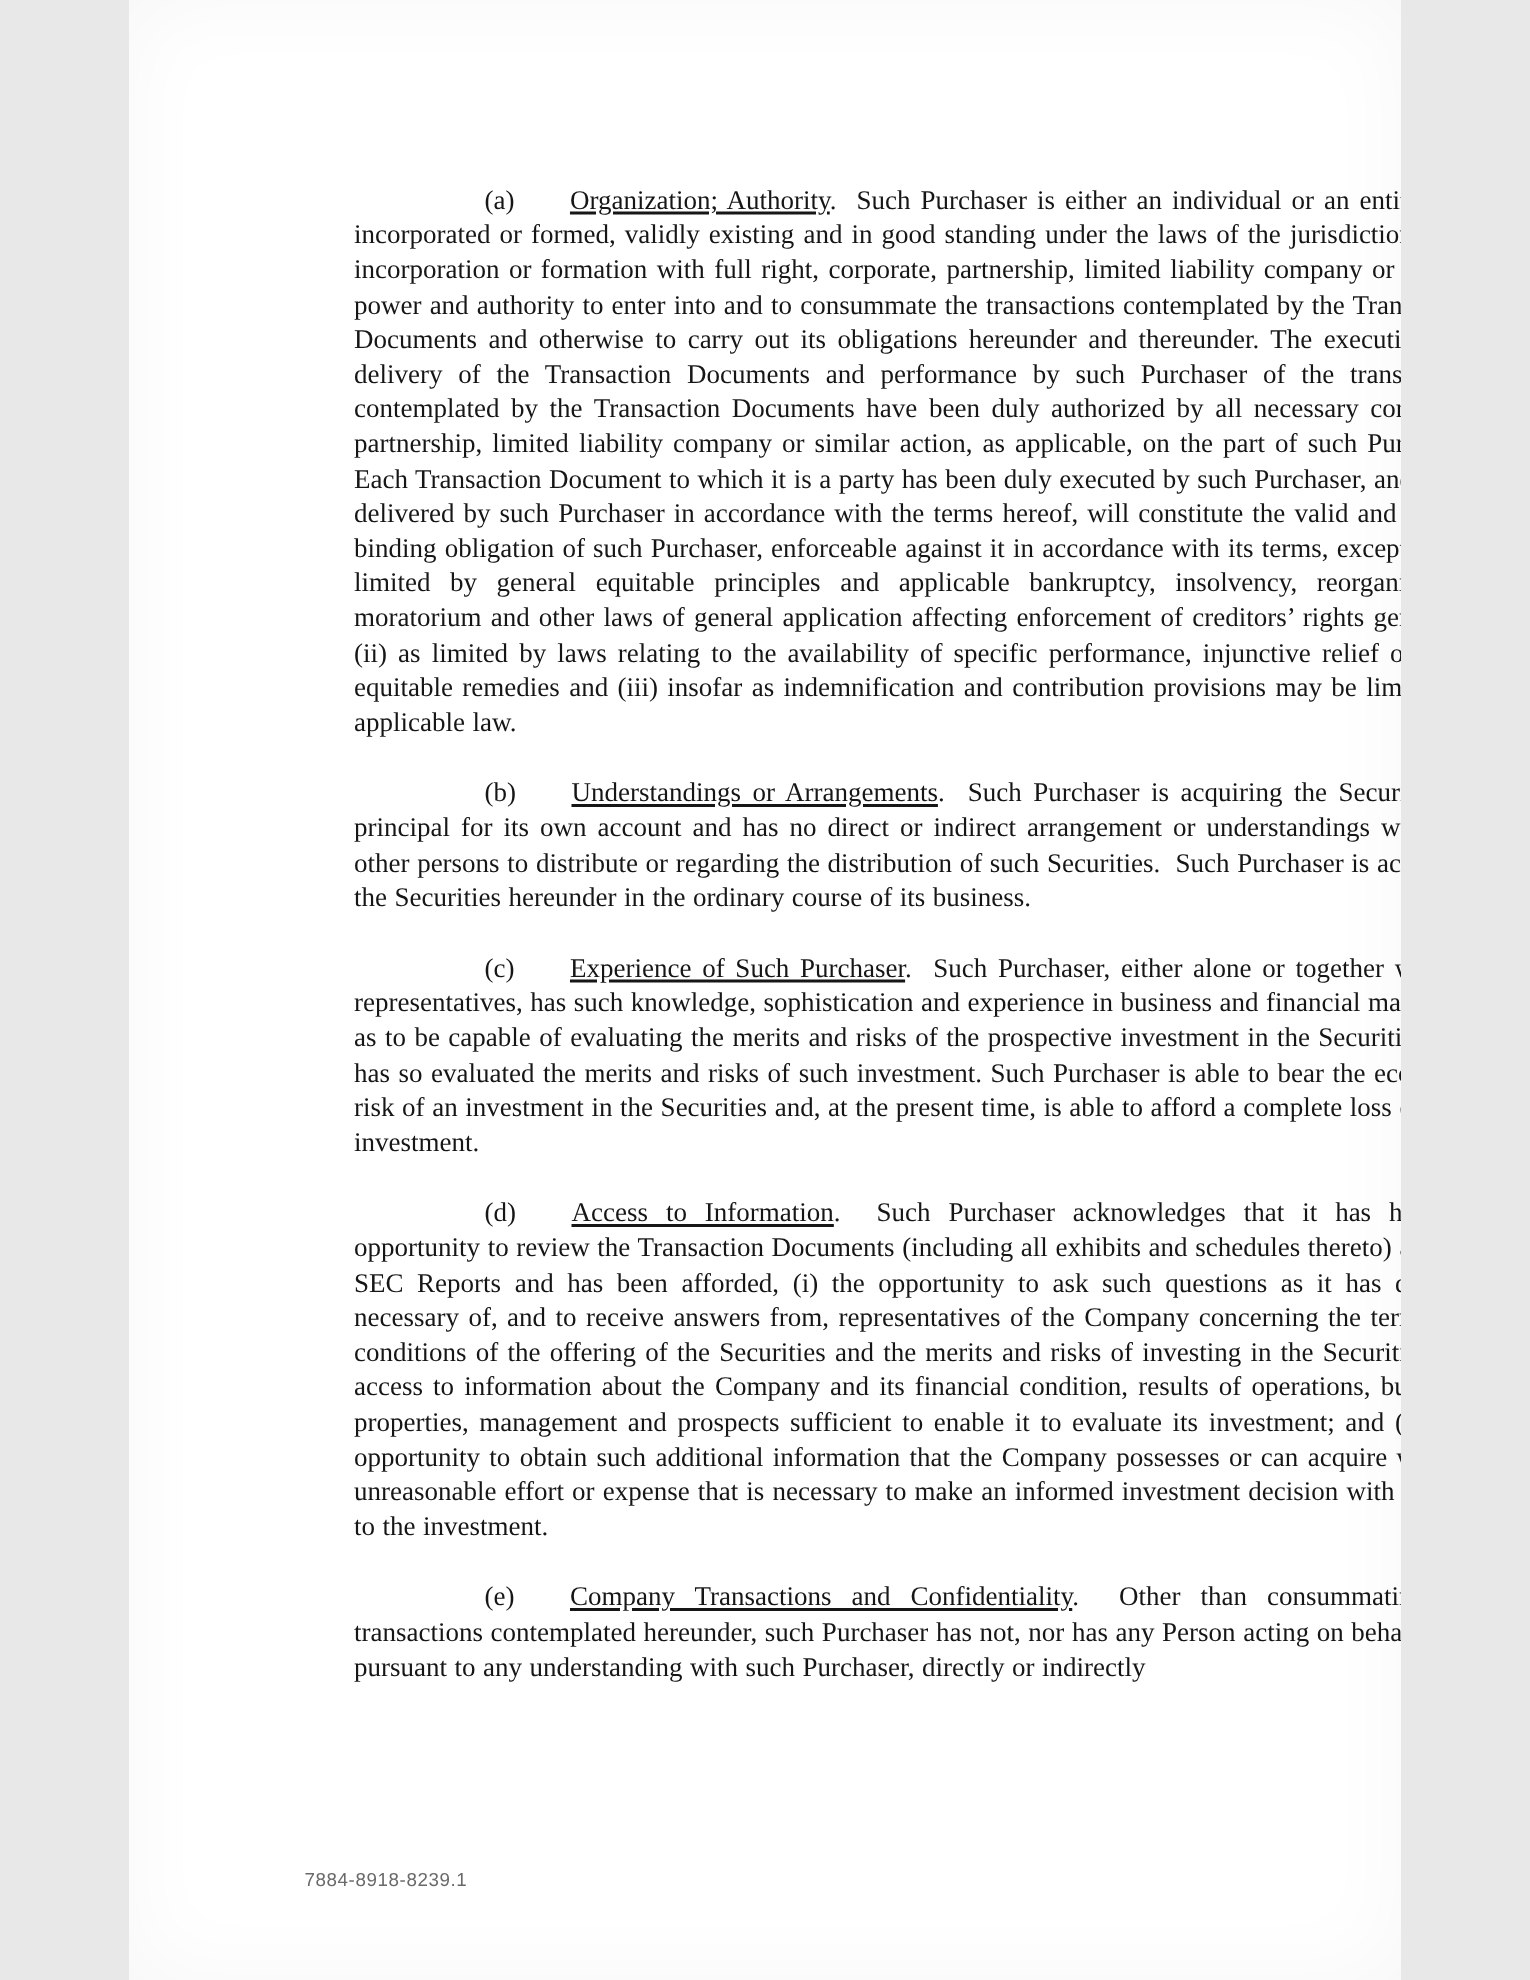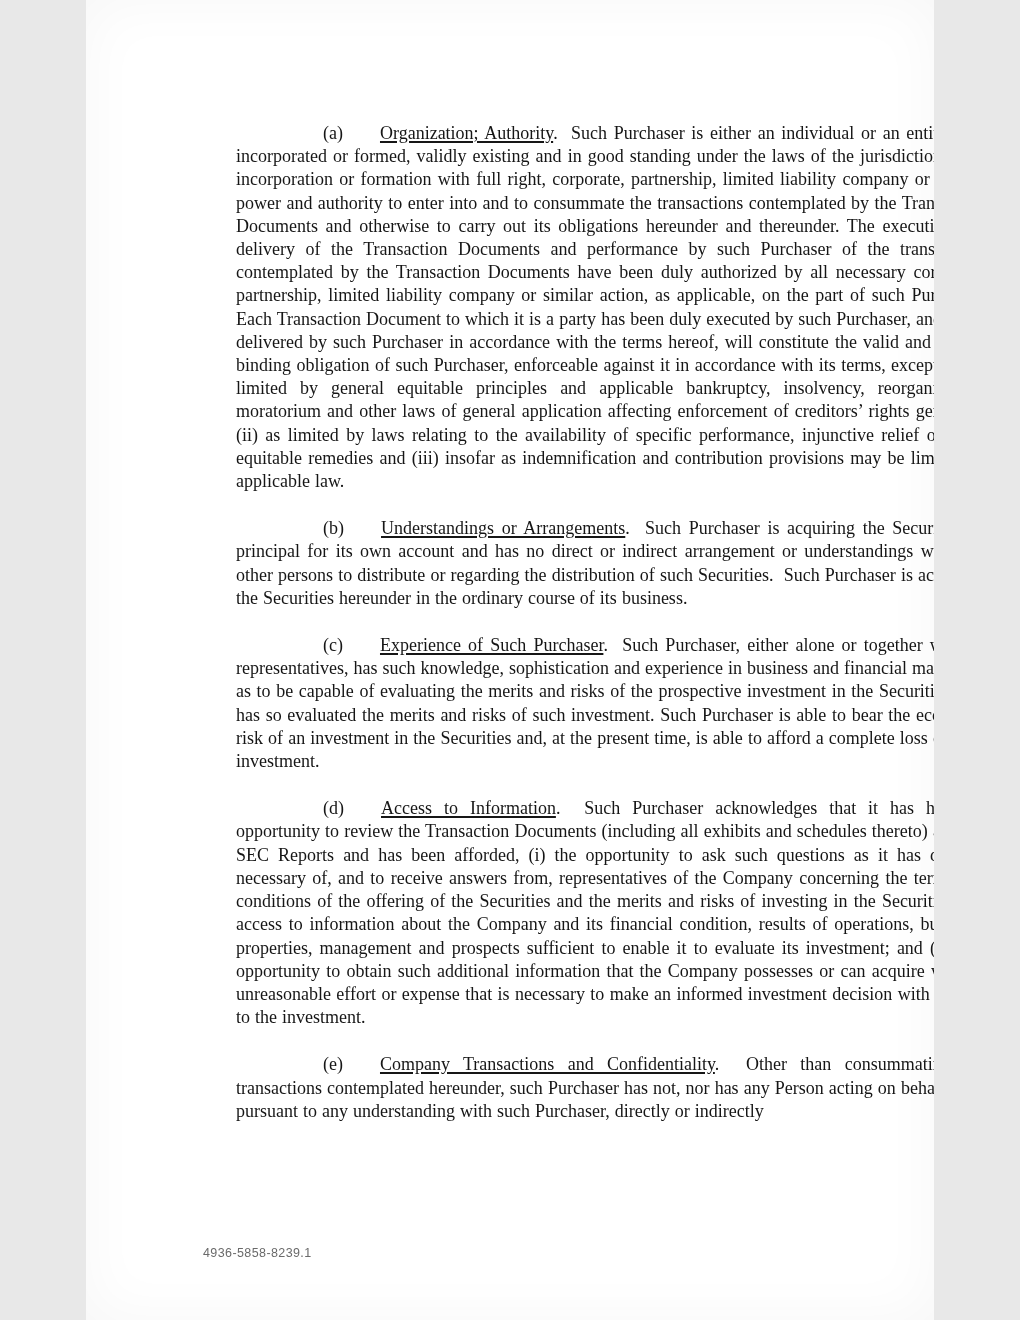--- a/index.html
+++ b/index.html
@@ -82,17 +82,17 @@
     <p class="para"><span>(b)</span><span class="tab"></span><span class="heading">Understandings or Arrangements</span><span>.&nbsp; Such Purchaser is acquiring the Securities as principal for its own account and has no direct or indirect arrangement or understandings with any other persons to distribute or regarding the distribution of such Securities.&nbsp; Such Purchaser is acquiring the Securities hereunder in the ordinary course of its business.</span></p>
 
     <p class="para"><span>(c)</span><span class="tab"></span><span class="heading">Experience of Such Purchaser</span><span>.&nbsp; Such Purchaser, either alone or together with its representatives, has such knowledge, sophistication and experience in business and financial matters so as to be capable of evaluating the merits and risks of the prospective investment in the Securities, and has so evaluated the merits and risks of such investment. Such Purchaser is able to bear the economic risk of an investment in the Securities and, at the present time, is able to afford a complete loss of such investment.</span></p>
 
     <p class="para"><span>(d)</span><span class="tab"></span><span class="heading">Access to Information</span><span>.&nbsp; Such Purchaser acknowledges that it has had the opportunity to review the Transaction Documents (including all exhibits and schedules thereto) and the SEC Reports and has been afforded, (i) the opportunity to ask such questions as it has deemed necessary of, and to receive answers from, representatives of the Company concerning the terms and conditions of the offering of the Securities and the merits and risks of investing in the Securities; (ii) access to information about the Company and its financial condition, results of operations, business, properties, management and prospects sufficient to enable it to evaluate its investment; and (iii) the opportunity to obtain such additional information that the Company possesses or can acquire without unreasonable effort or expense that is necessary to make an informed investment decision with respect to the investment.</span></p>
 
     <p class="para"><span>(e)</span><span class="tab"></span><span class="heading">Company Transactions and Confidentiality</span><span>.&nbsp; Other than consummating the transactions contemplated hereunder, such Purchaser has not, nor has any Person acting on behalf of or pursuant to any understanding with such Purchaser, directly or indirectly</span></p>
   </main>
 
   <footer class="footer">
-    <span class="doc-number">4936-5858-8239.1</span>
+    <span class="doc-number">7884-8918-8239.1</span>
     <span class="page-number">20</span>
   </footer>
 
 </div>
 
 </body></html>

